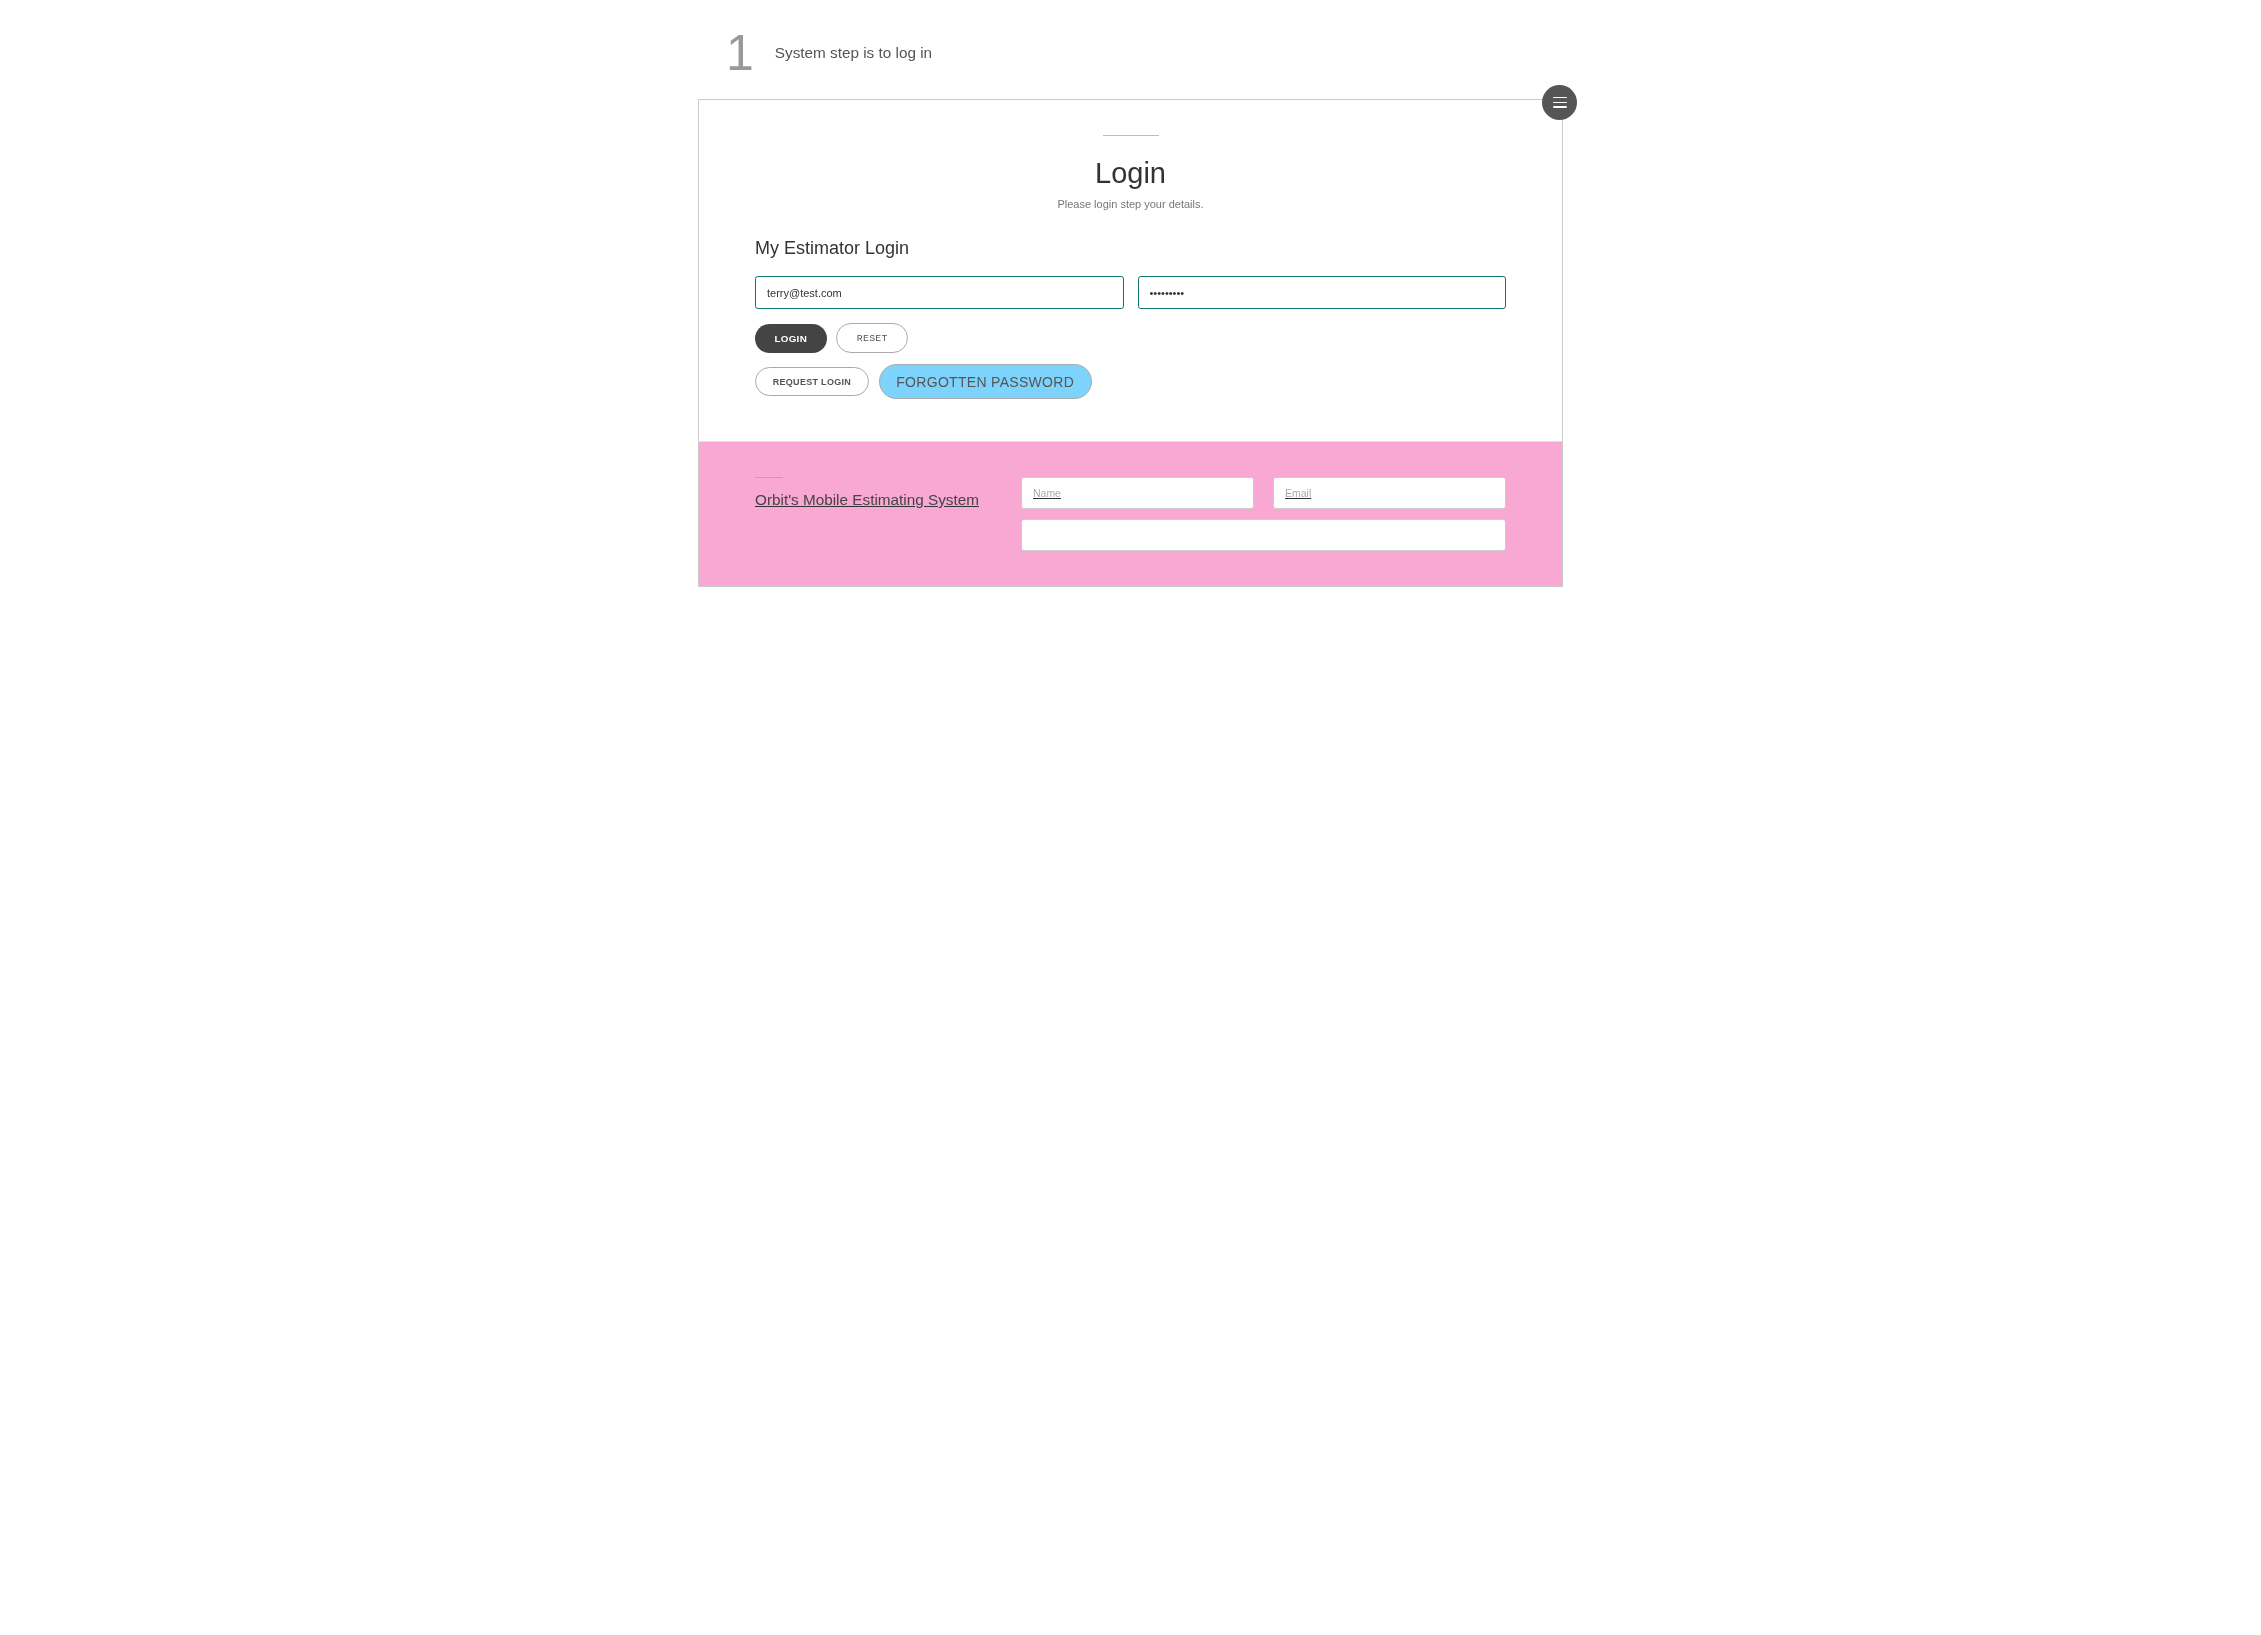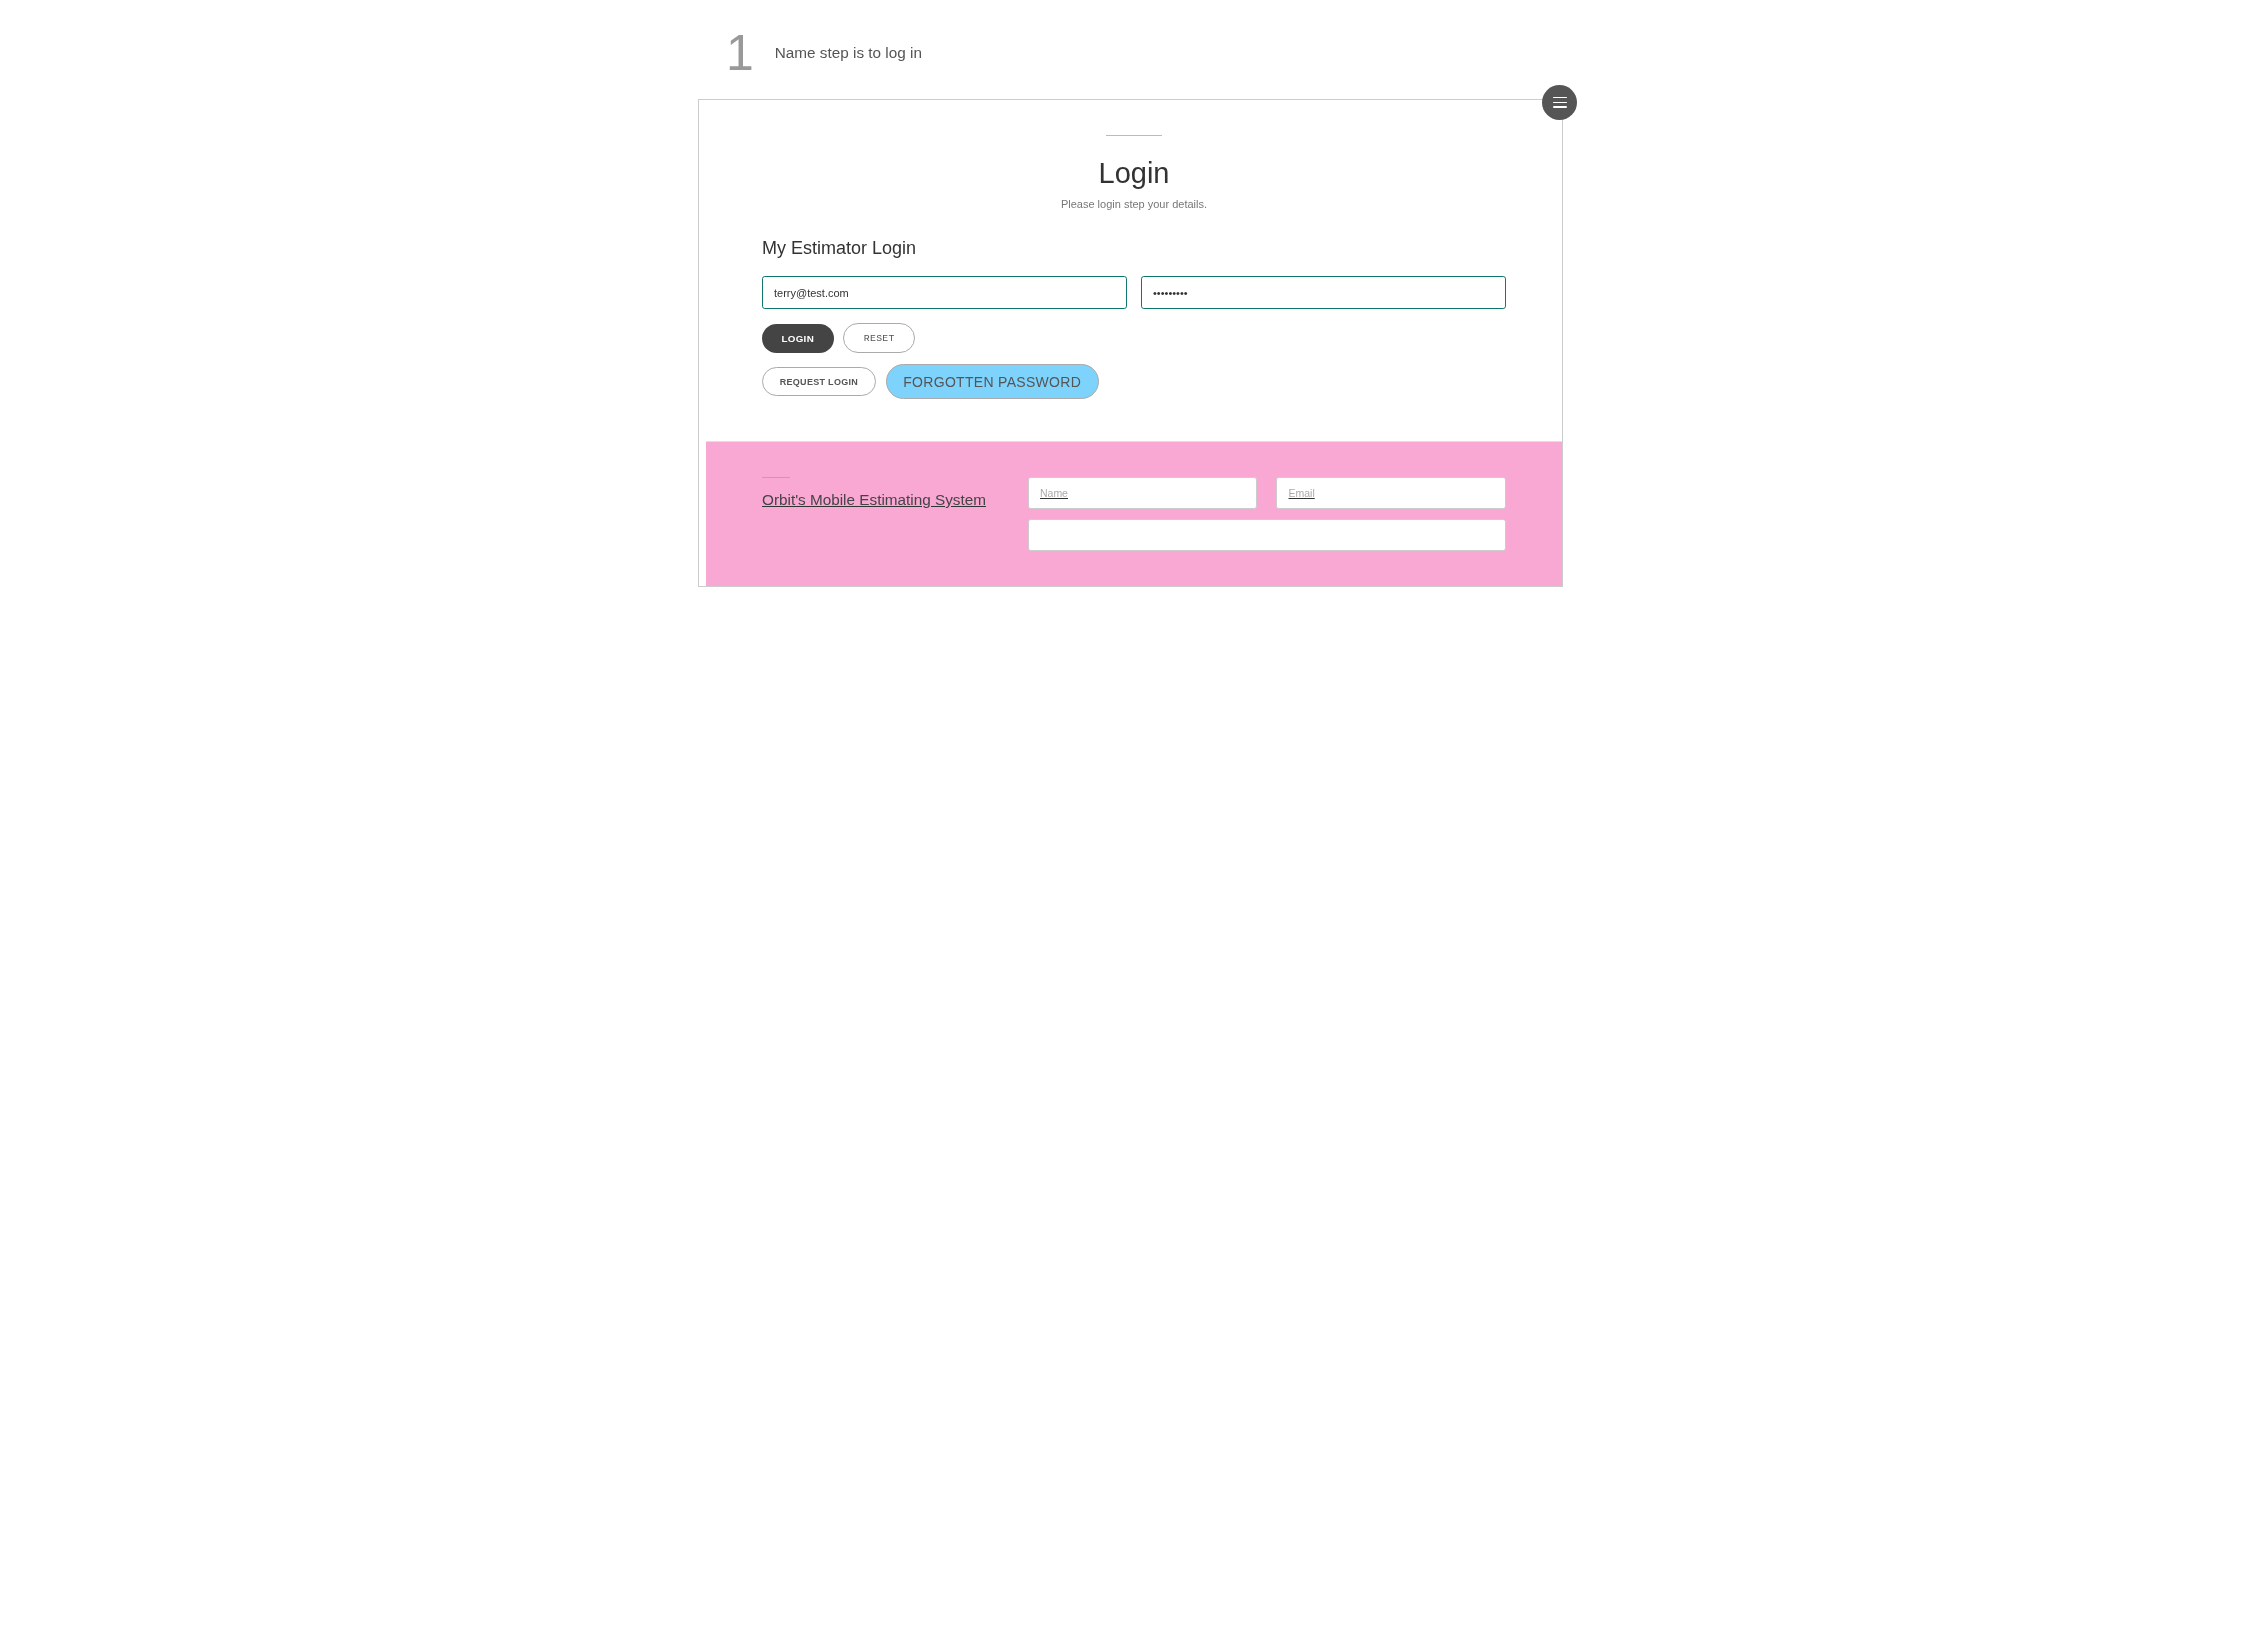--- a/index.html
+++ b/index.html
@@ -41,21 +41,20 @@
       font-weight: 300;
     }
 
     
     .main-card {
       margin: 0 14px 4px 14px;
       border: 1px solid #ccc;
       background: #fff;
       position: relative;
       min-height: 405px;
-      padding-left: 7px;
     }
 
     
     .menu-button {
       position: absolute;
       top: -15.3px;
       right: -15.3px;
       width: 35px;
       height: 35px;
       border-radius: 50%;
@@ -265,21 +264,21 @@
       flex: 1;
     }
   </style>
 </head>
 <body>
 
 <div class="page-wrapper">
 
   <div class="step-header">
     <div class="step-number">1</div>
-    <div class="step-label">Name step is to log in</div>
+    <div class="step-label">System step is to log in</div>
   </div>
 
   <div class="main-card">
 
     <button class="menu-button" title="Menu">
       <div class="bar"></div>
       <div class="bar"></div>
       <div class="bar"></div>
     </button>
 

